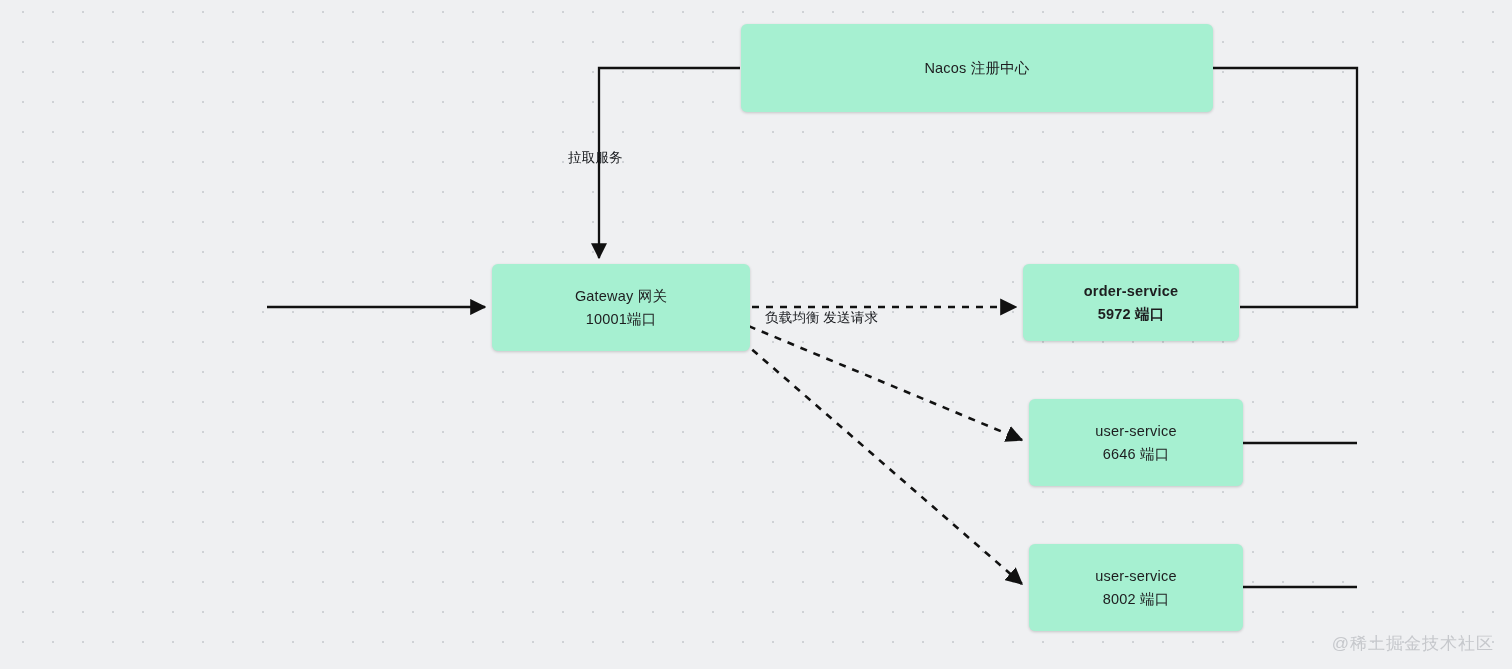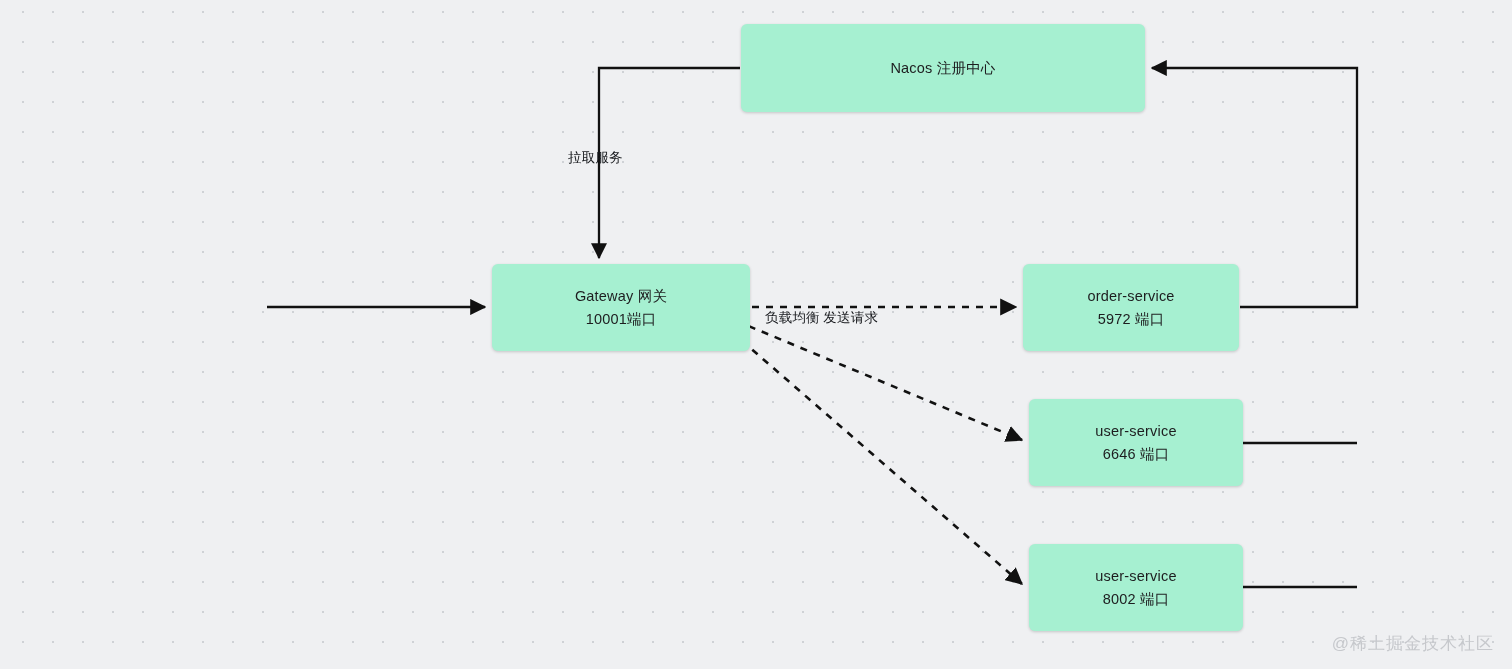--- a/index.html
+++ b/index.html
@@ -93,30 +93,30 @@
     <path d="M 710 313 L 1022 584" fill="none" stroke="#111111" stroke-width="2.6" stroke-dasharray="7 7" marker-end="url(#arrow-dash)"></path>
 
     <path d="M 1240 307 L 1357 307 L 1357 68 L 1152 68" fill="none" stroke="#111111" stroke-width="2.3" marker-end="url(#arrow)"></path>
 
     <path d="M 1243 443 L 1357 443" fill="none" stroke="#111111" stroke-width="2.3"></path>
 
     <path d="M 1243 587 L 1357 587" fill="none" stroke="#111111" stroke-width="2.3"></path>
   </svg>
 
 
-  <div class="node" style="left: 741px; top: 24px; width: 404px; height: 88px; background: rgb(166, 240, 209);">
+  <div class="node" style="left: 741px; top: 24px; width: 472px; height: 88px; background: rgb(166, 240, 209);">
     <span class="line1">Nacos 注册中心</span>
   </div>
 
   <div class="node" style="left: 492px; top: 264px; width: 258px; height: 87px; background: rgb(166, 240, 209);">
     <span class="line1">Gateway 网关</span>
     <span class="line2">10001端口</span>
   </div>
 
-  <div class="node" style="left: 1023px; top: 264px; width: 216px; height: 87px; background: rgb(166, 240, 209);">
+  <div class="node" style="left: 1023px; top: 264px; width: 216px; height: 77px; background: rgb(166, 240, 209); font-weight: bold;">
     <span class="line1">order-service</span>
     <span class="line2">5972 端口</span>
   </div>
 
   <div class="node" style="left: 1029px; top: 399px; width: 214px; height: 87px; background: rgb(166, 240, 209);">
     <span class="line1">user-service</span>
     <span class="line2">6646 端口</span>
   </div>
 
   <div class="node" style="left: 1029px; top: 544px; width: 214px; height: 87px; background: rgb(166, 240, 209);">

